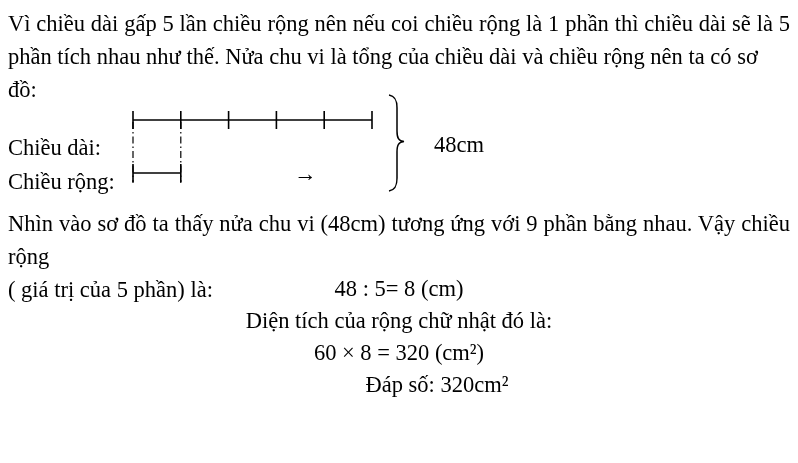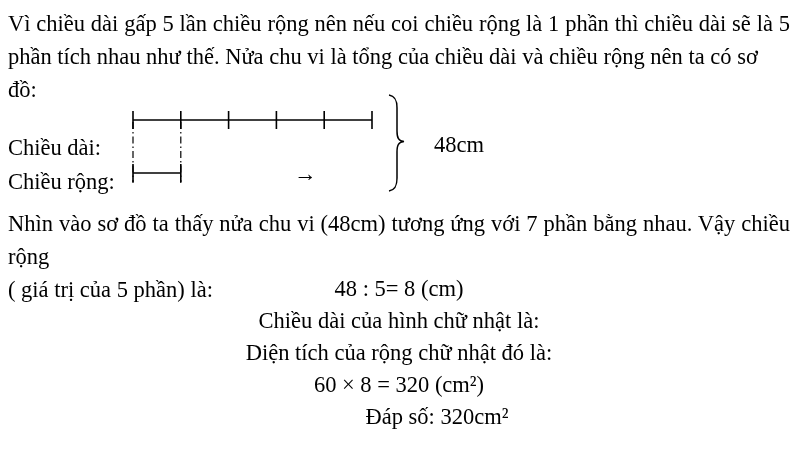--- a/index.html
+++ b/index.html
@@ -63,25 +63,24 @@
     <path d="M133 173 H180.8" stroke="#000" stroke-width="1.6" fill="none"></path>
     <path d="M133 164 V182 M180.8 164 V182" stroke="#000" stroke-width="1.6" fill="none"></path>
 
     <path d="M389 95 C395 96 397 100 397 108 L397 131 C397 138 398.5 141 404 141.5 C398.5 142 397 145 397 152 L397 178 C397 186 395 190 389 191" stroke="#000" stroke-width="1.5" fill="none"></path>
   </svg>
 
   <span id="arrow">→</span>
   <span id="total-label">48cm</span>
 
   <div class="para" style="top:207px;">
-    <div class="line-just">Nhìn vào sơ đồ ta thấy nửa chu vi (48cm) tương ứng với 7 phần bằng nhau. Vậy chiều rộng</div>
+    <div class="line-just">Nhìn vào sơ đồ ta thấy nửa chu vi (48cm) tương ứng với 9 phần bằng nhau. Vậy chiều rộng</div>
     <div>( giá trị của 5 phần) là:</div>
   </div>
 
   <div id="solution">
     <div class="sol-line">48 : 5= 8 (cm)</div>
-    <div class="sol-line">Chiều dài của hình chữ nhật là:</div>
     <div class="sol-line">Diện tích của rộng chữ nhật đó là:</div>
     <div class="sol-line">60 × 8 = 320 (cm²)</div>
     <div class="sol-line shift-right">Đáp số: 320cm²</div>
   </div>
 
 </div>
 
 </body></html>

